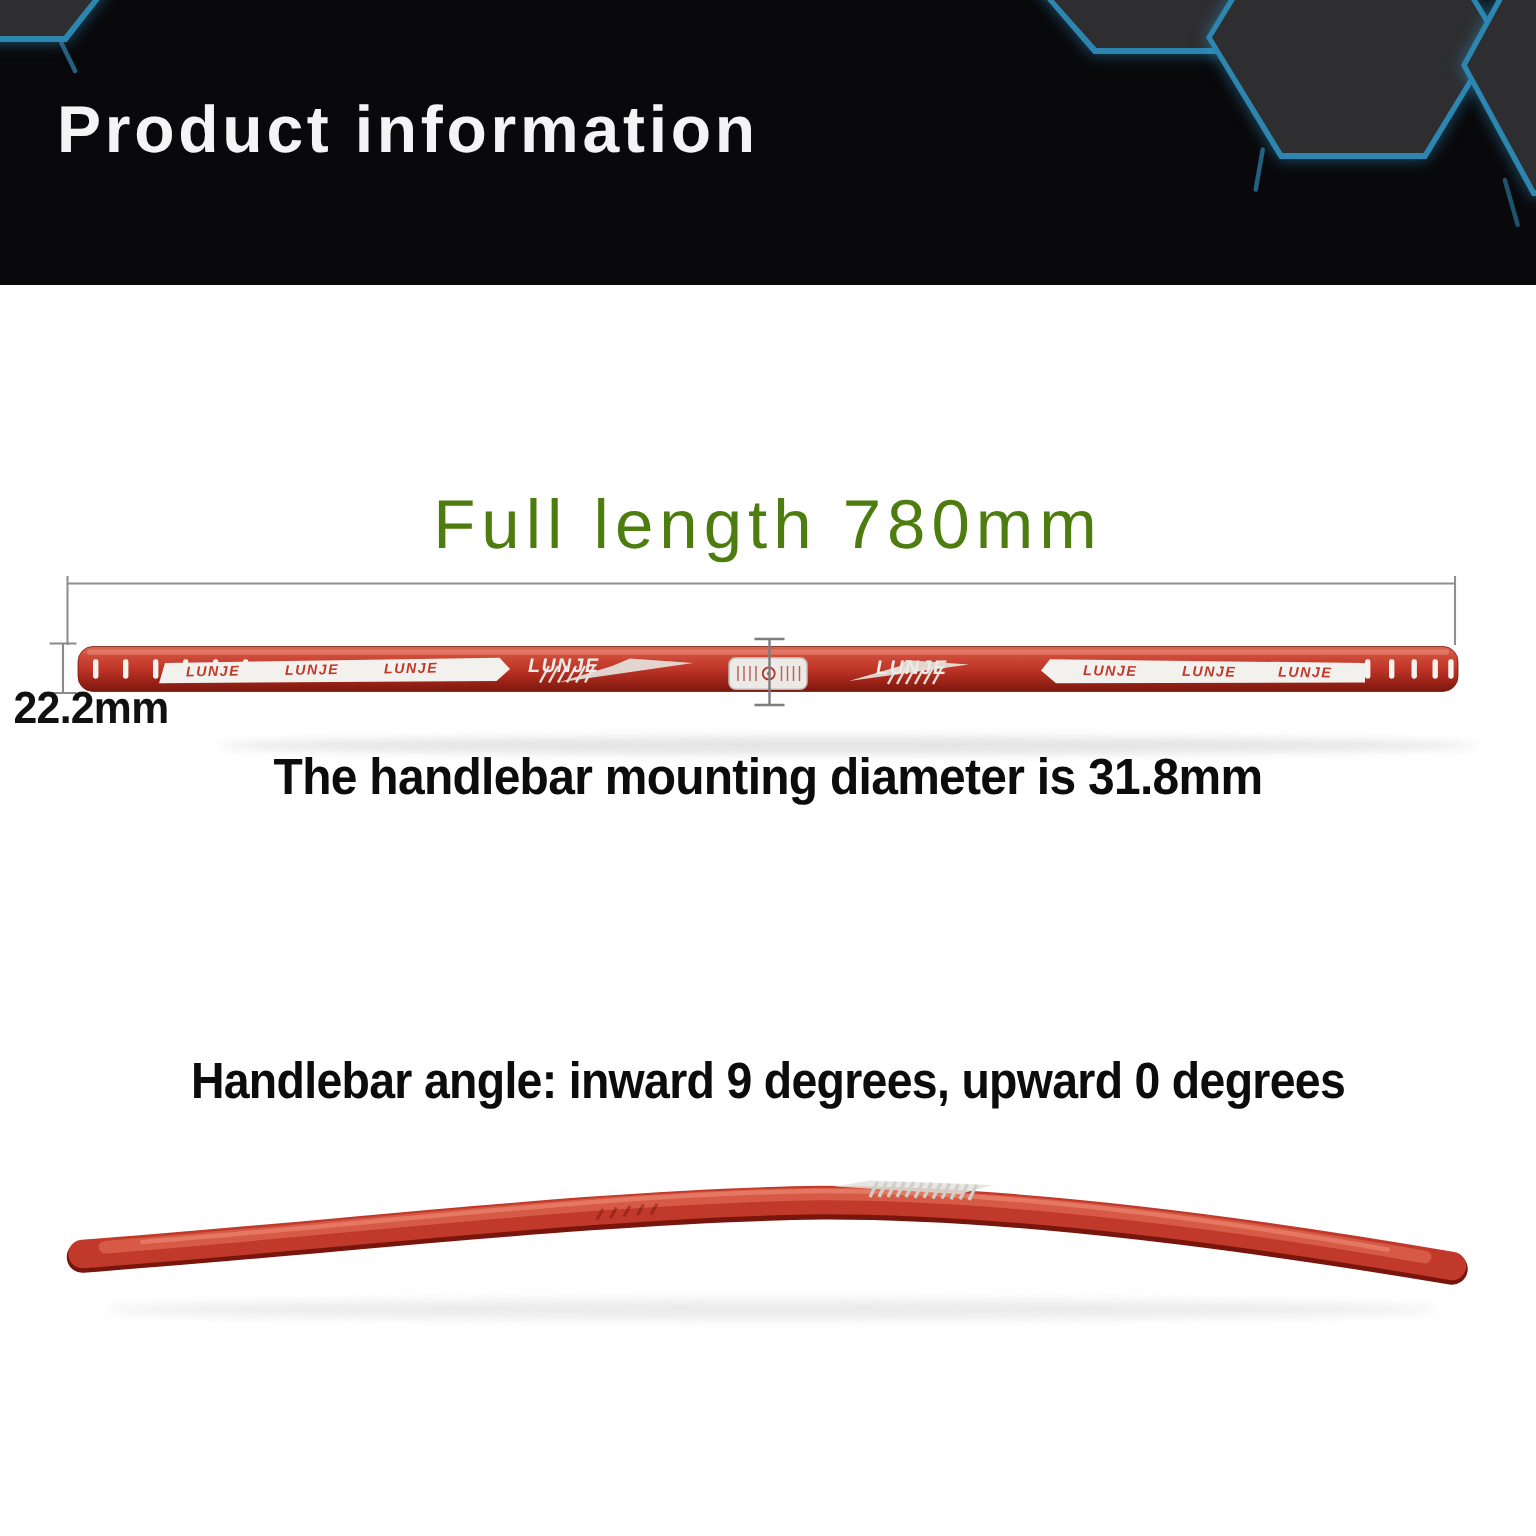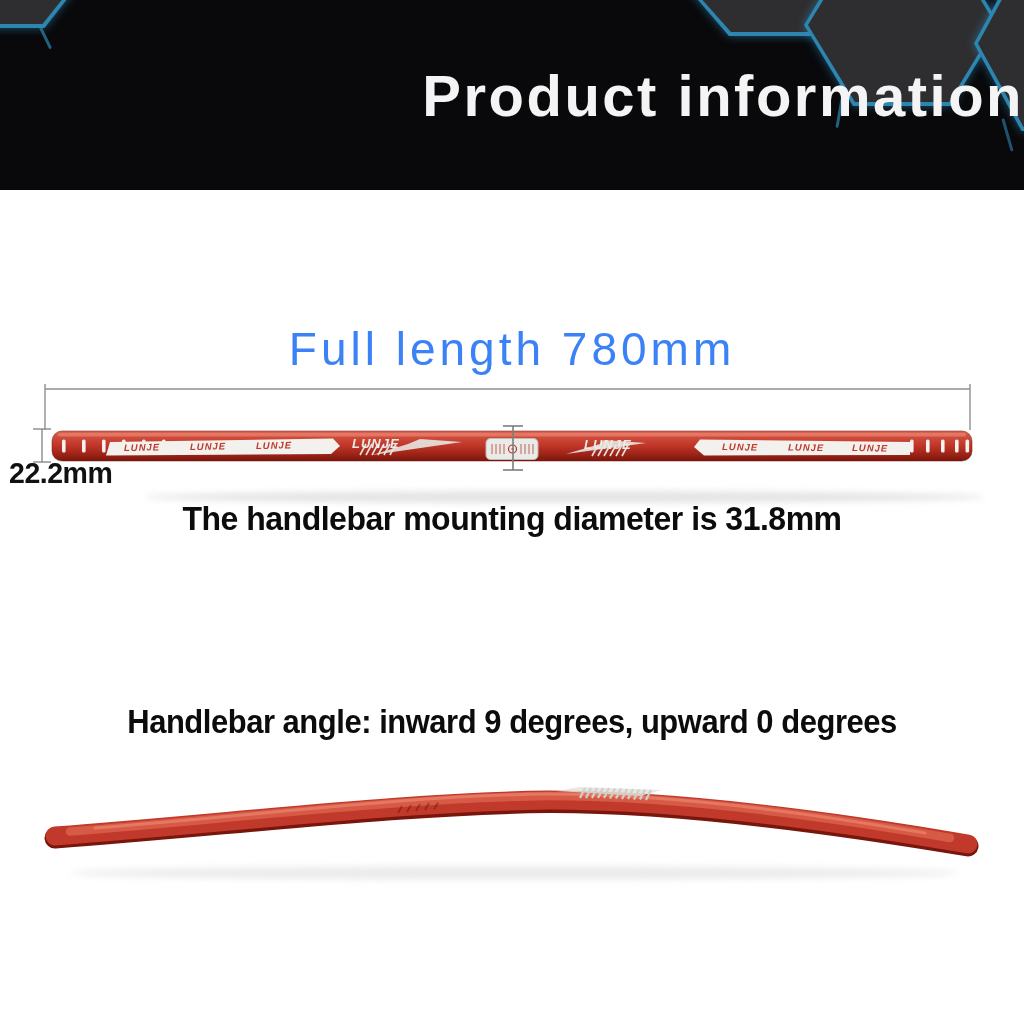--- a/index.html
+++ b/index.html
@@ -8,25 +8,25 @@
 
   
   .band{position:absolute;left:0;top:0;width:1024px;height:190px;background:#09090b;overflow:hidden;}
   .hexwrap{position:absolute;filter:drop-shadow(0 0 5px rgba(48,150,200,.55));}
   .hex{position:relative;width:100%;height:100%;background:#2d86b0;
        clip-path:polygon(25% 0,75% 0,100% 50%,75% 100%,25% 100%,0 50%);}
   .hex-in{position:absolute;left:4px;top:4px;right:4px;bottom:4px;background:#2e2e30;
        clip-path:polygon(25% 0,75% 0,100% 50%,75% 100%,25% 100%,0 50%);}
   .trail{position:absolute;width:2.5px;background:#2d86b0;border-radius:2px;}
   .title{position:absolute;left:0;top:62px;width:100%;padding-left:38px;box-sizing:border-box;
-         text-align:right;color:#f4f4f4;font-size:58px;font-weight:700;letter-spacing:2.5px;
+         text-align:left;color:#f4f4f4;font-size:44px;font-weight:700;letter-spacing:2.5px;
          white-space:nowrap;}
 
   
-  .h2{position:absolute;left:0;top:322px;width:100%;text-align:center;color:#3b82f6;
+  .h2{position:absolute;left:0;top:322px;width:100%;text-align:center;color:#4d7c0f;
       font-size:46px;font-weight:400;letter-spacing:4px;white-space:nowrap;}
   .caption{position:absolute;left:0;width:100%;text-align:center;color:#0c0c0c;
       font-size:34px;font-weight:700;letter-spacing:-0.5px;white-space:nowrap;
       transform:scaleX(.94);transform-origin:50% 50%;}
   .cap1{top:499px;}
   .cap2{top:702px;transform:scaleX(.91);}
   .diam{position:absolute;left:9px;top:456px;color:#111;font-size:30px;font-weight:700;
       letter-spacing:-0.5px;transform:scaleX(.95);transform-origin:0 50%;white-space:nowrap;}
 
   .figsvg{position:absolute;left:0;}

